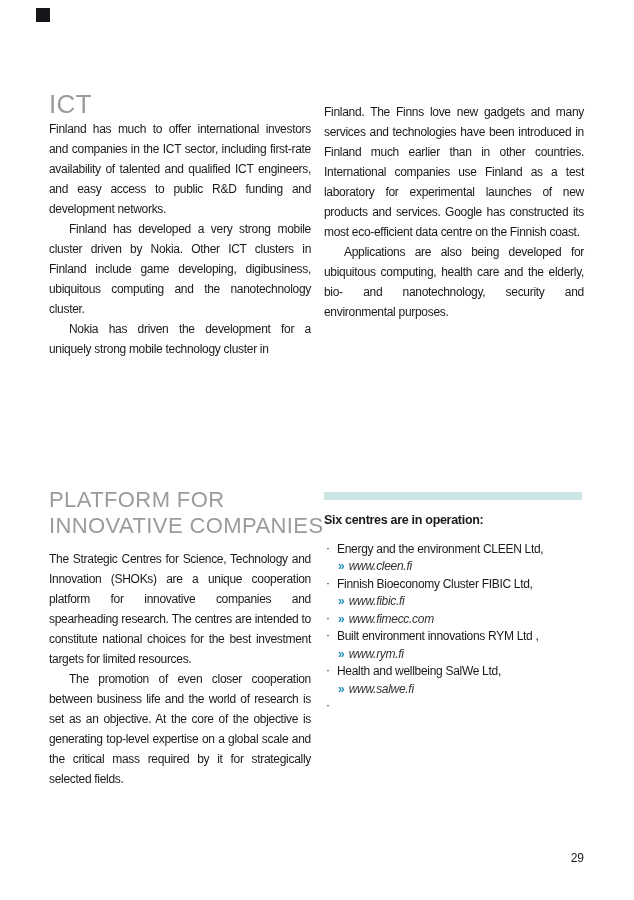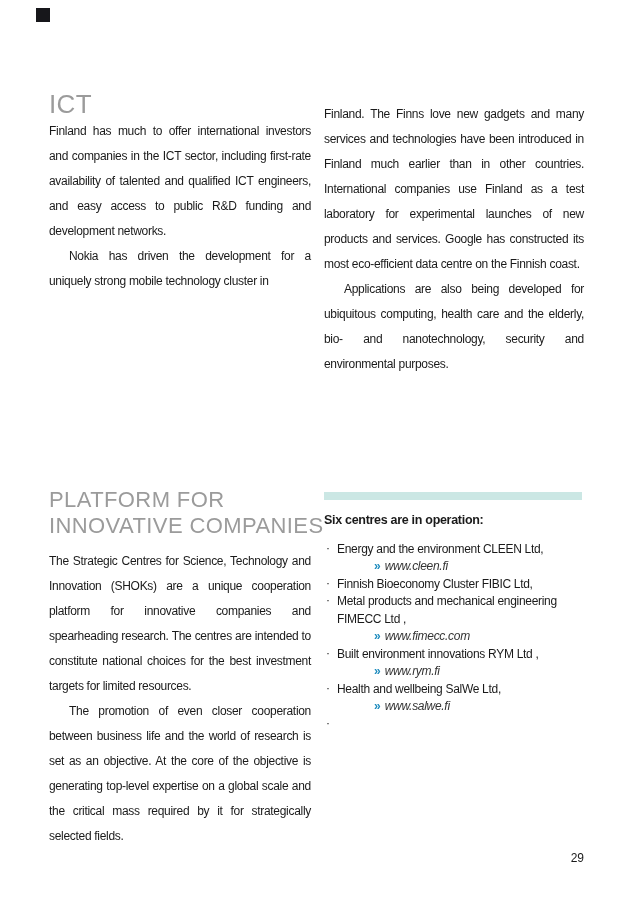--- a/index.html
+++ b/index.html
@@ -26,21 +26,21 @@
     position:absolute; left:49px; top:90px;
     font-size:26px; line-height:28px;
   }
   .h-platform {
     position:absolute; left:49px; top:487px;
     width:300px;
     font-size:22px; line-height:26px;
   }
   .body-col {
     position:absolute;
-    font-size:12px; line-height:25px;
+    font-size:12px; line-height:20px;
     letter-spacing:-0.3px;
     text-align:justify;
     color:#1a1a1a;
   }
   .col-ict-left  { left:49px;  top:119px; width:262px; }
   .col-ict-right { left:324px; top:102px; width:260px; }
   .col-platform  { left:49px;  top:549px; width:262px; }
   .body-col p.indent { text-indent:20px; }
   .teal-bar {
     position:absolute; left:324px; top:492px;
@@ -50,21 +50,21 @@
   .centres {
     position:absolute; left:324px; top:512px;
     width:262px;
     font-size:12px; line-height:17.5px;
     letter-spacing:-0.3px;
   }
   .centres-intro { font-weight:bold; font-size:12.5px; margin-bottom:11px; }
   .centres ul { list-style:none; }
   .centres li { position:relative; padding-left:13px; }
   .bullet { position:absolute; left:2px; top:-1px; color:#1a1a1a; }
-  .link-line { padding-left:1px;margin-left:36px; }
+  .link-line { padding-left:1px; }
   .link-arrow {
     color:#1e8cbe; font-weight:bold;
     letter-spacing:-1px; margin-right:5px;
   }
   .link-url { font-style:italic; color:#333333; }
   .page-number {
     position:absolute; right:50px; top:851px;
     font-size:12px; color:#1a1a1a;
   }
 </style>
@@ -72,20 +72,21 @@
 <body>
 
 <div class="page">
 
   <div class="corner-mark"></div>
 
   <h1 class="heading h-ict">ICT</h1>
 
   <div class="body-col col-ict-left">
     <p>Finland has much to offer international investors and companies in the ICT sector, including first-rate availability of talented and qualified ICT engineers, and easy access to public R&amp;D funding and development networks.</p>
+    <p class="indent">Finland has developed a very strong mobile cluster driven by Nokia. Other ICT clusters in Finland include game developing, digibusiness, ubiquitous computing and the nanotechnology cluster.</p>
     <p class="indent">Nokia has driven the development for a uniquely strong mobile technology cluster in</p>
   </div>
 
   <div class="body-col col-ict-right">
     <p>Finland. The Finns love new gadgets and many services and technologies have been introduced in Finland much earlier than in other countries. International companies use Finland as a test laboratory for experimental launches of new products and services. Google has constructed its most eco-efficient data centre on the Finnish coast.</p>
     <p class="indent">Applications are also being developed for ubiquitous computing, health care and the elderly, bio- and nanotechnology, security and environmental purposes.</p>
   </div>
 
   <h2 class="heading h-platform">PLATFORM FOR INNOVATIVE COMPANIES</h2>
 
@@ -102,25 +103,25 @@
 
       <li>
         <span class="bullet">·</span>
         <span>Energy and the environment CLEEN Ltd,</span>
         <div class="link-line"><span class="link-arrow">»</span><span class="link-url">www.cleen.fi</span></div>
       </li>
 
       <li>
         <span class="bullet">·</span>
         <span>Finnish Bioeconomy Cluster FIBIC Ltd,</span>
+        <div class="link-line"><span class="link-arrow">»</span><span class="link-url">www.fibic.fi</span></div>
       </li>
 
       <li>
         <span class="bullet">·</span>
-        <span>Metal products and mechanical engineering FIMECC Ltd ,</span>
         <div class="link-line"><span class="link-arrow">»</span><span class="link-url">www.fimecc.com</span></div>
       </li>
 
       <li>
         <span class="bullet">·</span>
         <span>Built environment innovations RYM Ltd ,</span>
         <div class="link-line"><span class="link-arrow">»</span><span class="link-url">www.rym.fi</span></div>
       </li>
 
       <li>

